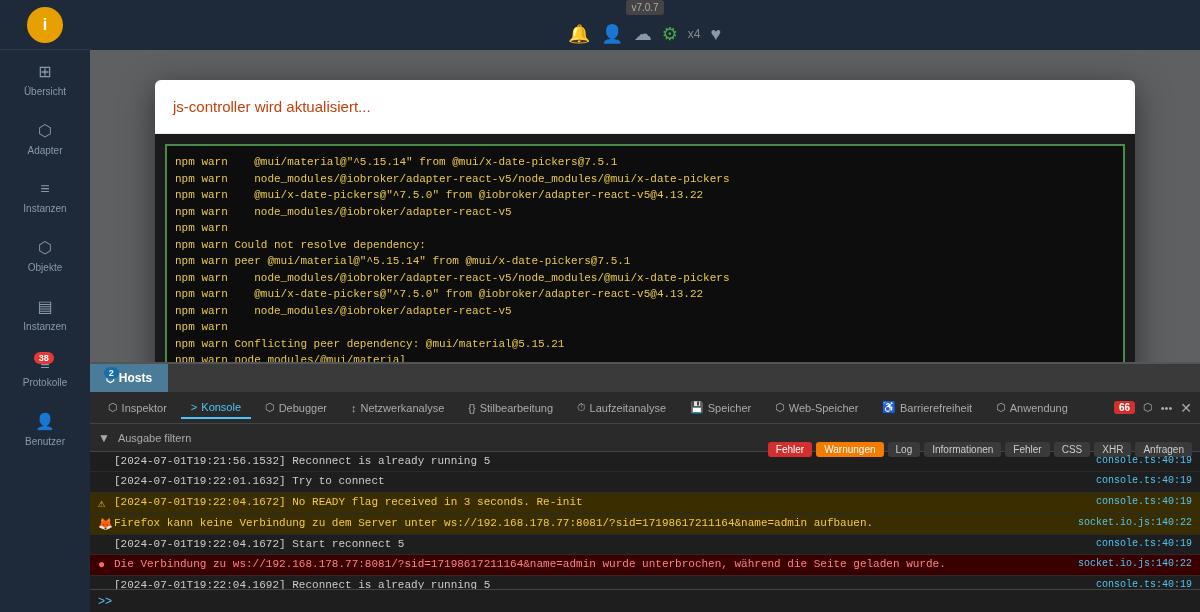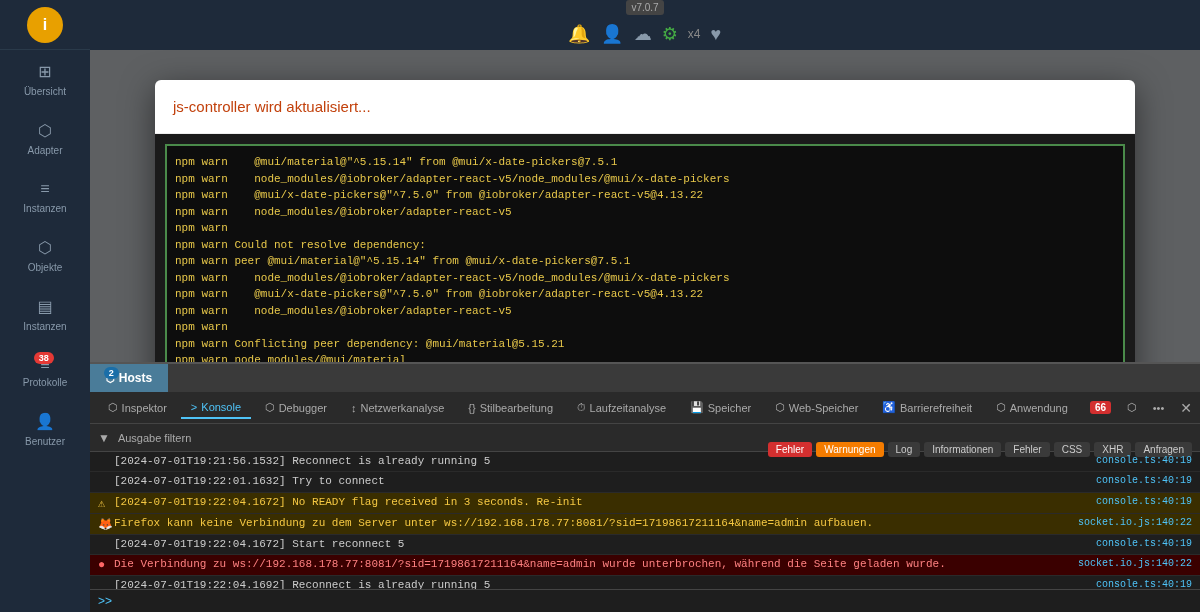--- a/index.html
+++ b/index.html
@@ -224,21 +224,21 @@
       align-items: center;
       gap: 4px;
     }
     .devtools-tab.active { color: #4fc3f7; border-bottom: 2px solid #4fc3f7; border-radius: 0; }
 
     .devtools-spacer { flex: 1; }
 
     .devtools-right {
       display: flex;
       align-items: center;
-      gap: 16px;
+      gap: 8px;
       color: #aaa;
       font-size: 11px;
       justify-content: space-between;
     }
 
     .error-badge {
       background: #d32f2f;
       color: white;
       border-radius: 3px;
       padding: 1px 5px;

